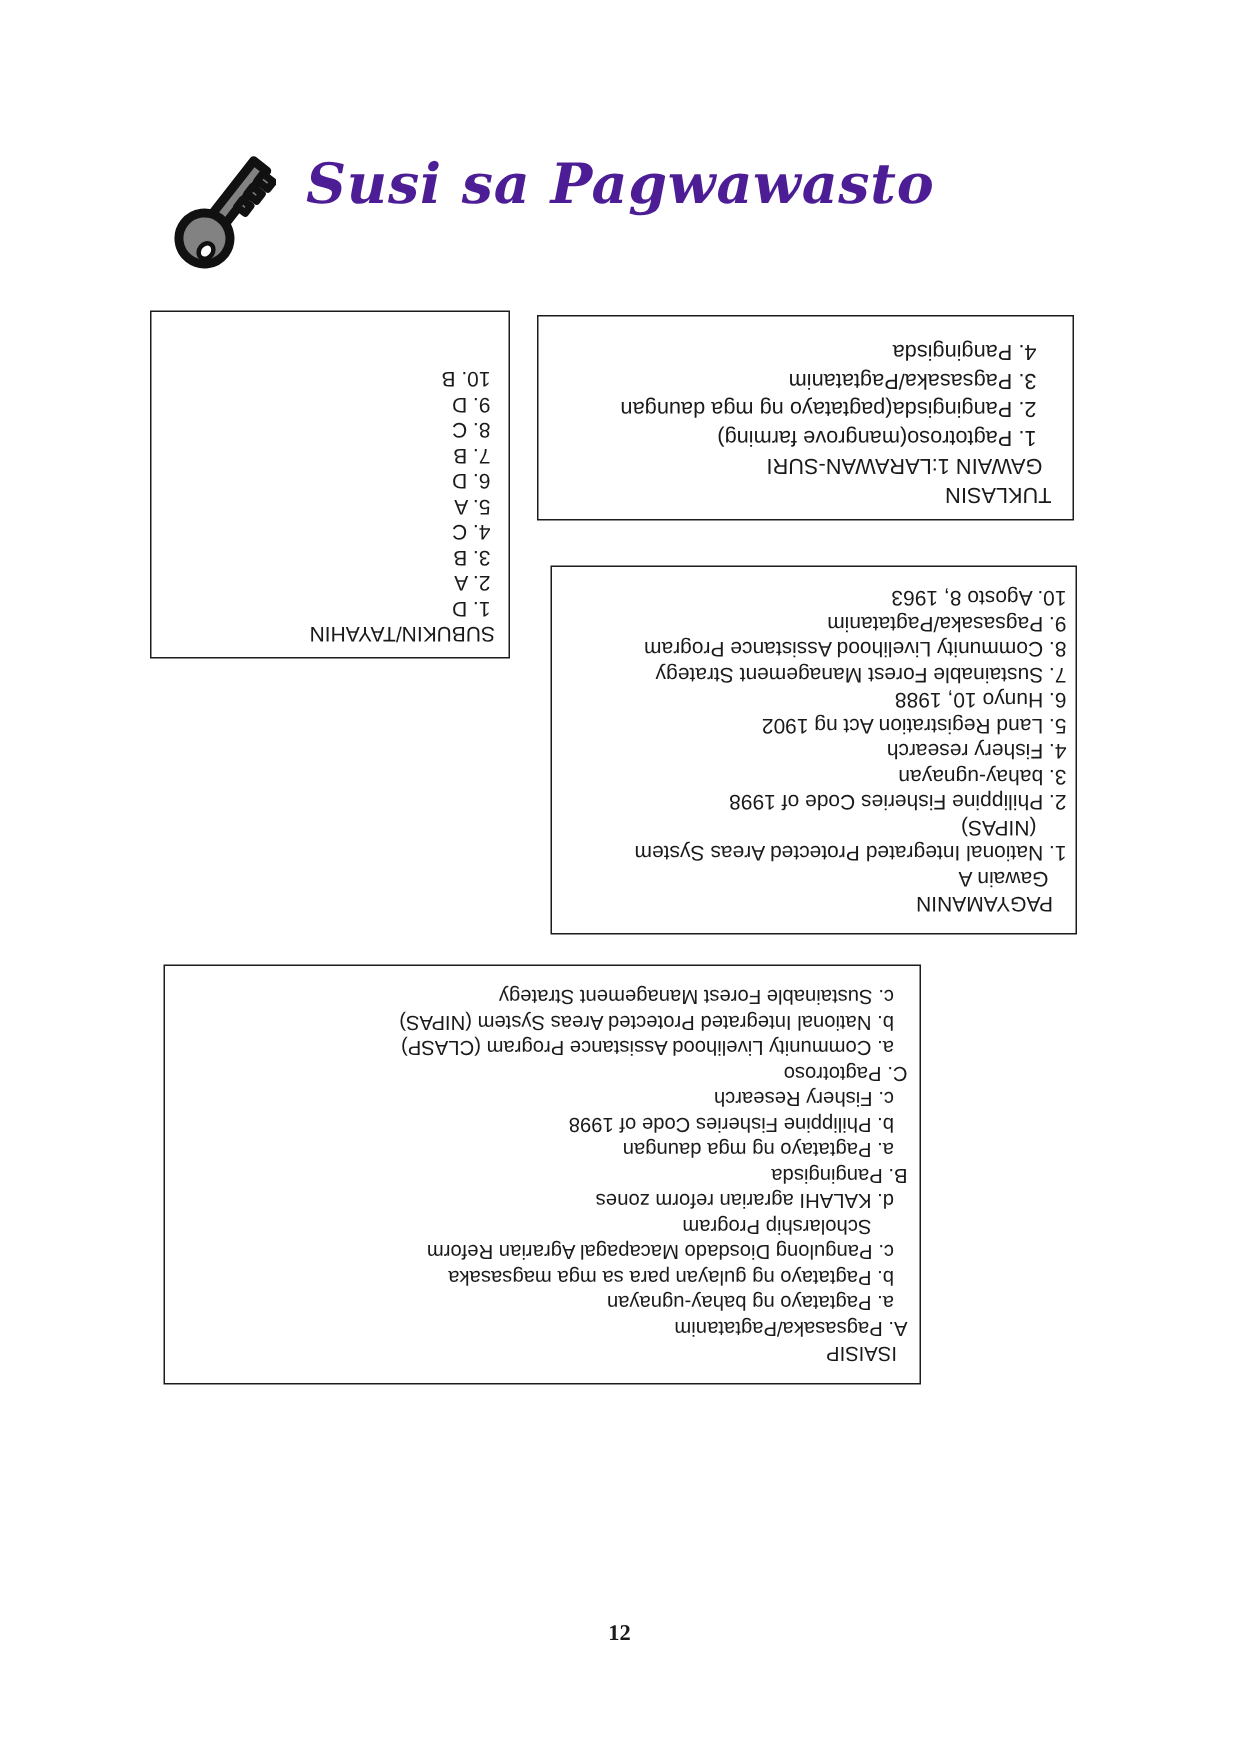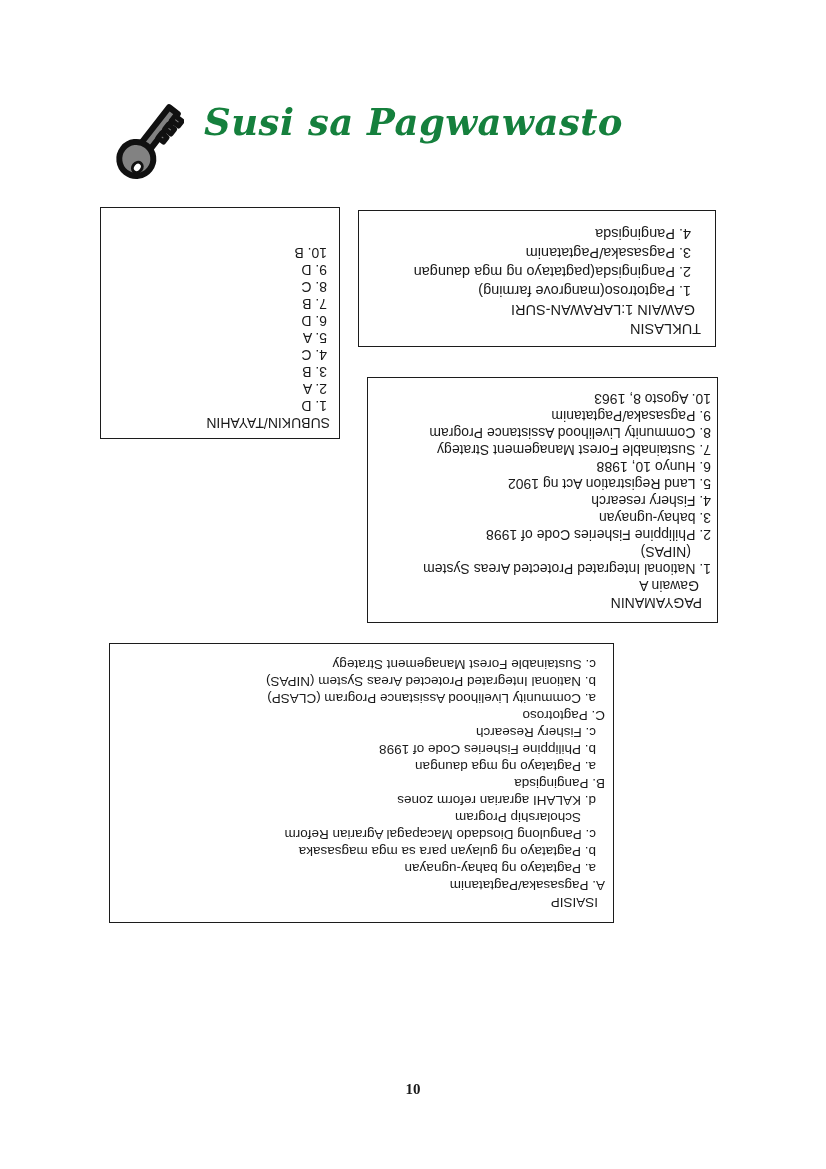--- a/index.html
+++ b/index.html
@@ -1,21 +1,21 @@
 <!DOCTYPE html>
 <html><head>
 <meta charset="utf-8">
 <style>
   html,body{margin:0;padding:0;background:#ffffff;}
   .page{position:relative;width:826px;height:1169px;background:#ffffff;overflow:hidden;
         font-family:"Liberation Sans",sans-serif;color:#1a1a1a;}
   .key-icon{position:absolute;left:112px;top:96px;width:72px;height:95px;}
   .title{position:absolute;left:204px;top:100px;margin:0;
          font-family:"DejaVu Serif","Liberation Serif",serif;
-         font-size:37px;font-weight:bold;font-style:italic;color:#15803d;
+         font-size:37px;font-weight:bold;font-style:italic;color:#4c1d95;
          letter-spacing:0.5px;white-space:nowrap;}
   .box{position:absolute;border:1.5px solid #1c1c1c;background:#ffffff;box-sizing:border-box;}
   .box1{left:100px;top:207px;width:240px;height:232px;}
   .box2{left:358px;top:210px;width:358px;height:137px;}
   .box3{left:367px;top:377px;width:351px;height:246px;}
   .box4{left:109px;top:643px;width:505px;height:280px;}
   .rot{position:absolute;left:0;top:0;right:0;bottom:0;transform:rotate(180deg);box-sizing:border-box;}
   .box1 .rot{padding-top:7px;}
   .box2 .rot{padding-top:8px;}
   .box3 .rot{padding-top:11px;}
@@ -113,16 +113,16 @@
         <div class="line" style="padding-left: 17px;">a. Pagtatayo ng mga daungan</div>
         <div class="line" style="padding-left: 17px;">b. Philippine Fisheries Code of 1998</div>
         <div class="line" style="padding-left: 17px;">c. Fishery Research</div>
         <div class="line" style="padding-left: 8px;">C. Pagtotroso</div>
         <div class="line" style="padding-left: 17px;">a. Community Livelihood Assistance Program (CLASP)</div>
         <div class="line" style="padding-left: 17px;">b. National Integrated Protected Areas System (NIPAS)</div>
         <div class="line" style="padding-left: 17px;">c. Sustainable Forest Management Strategy</div>
       </div>
   </div>
 
-  <div class="page-number">10</div>
+  <div class="page-number">12</div>
 
 
 </div>
 
 </body></html>

